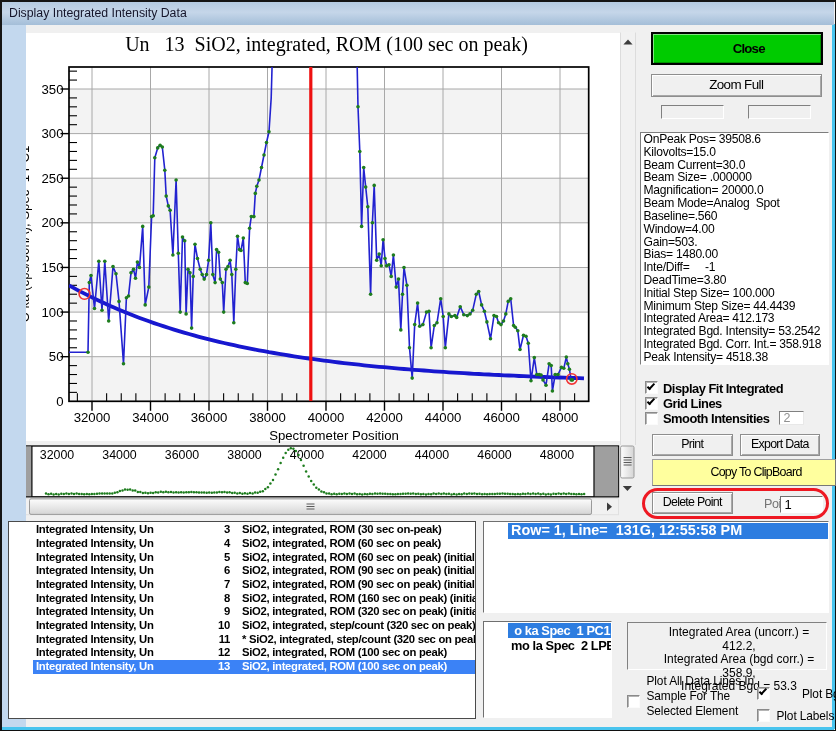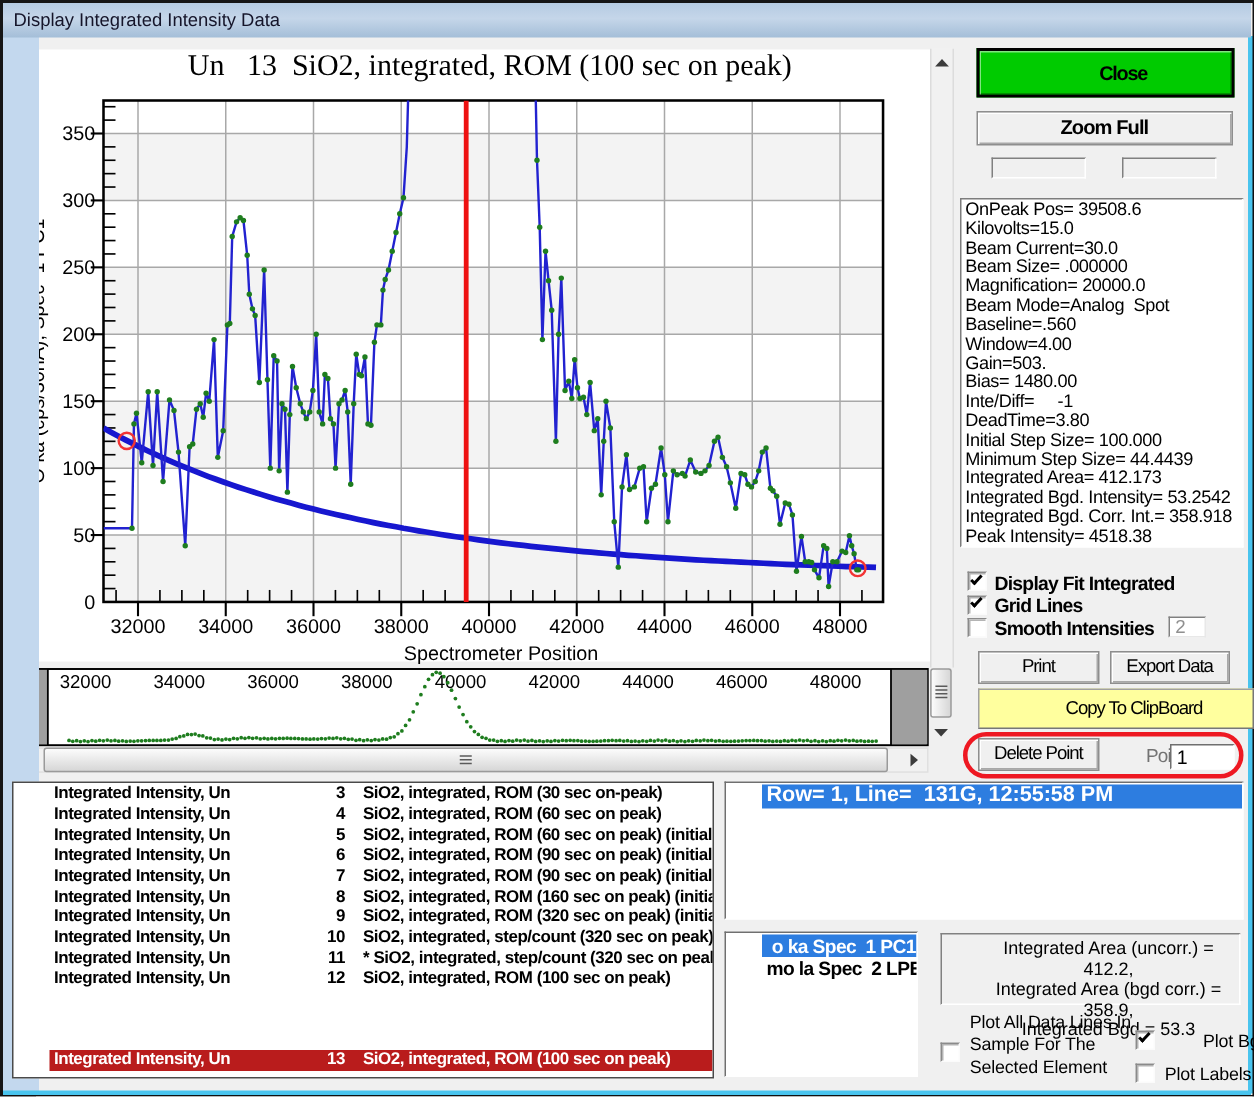--- a/index.html
+++ b/index.html
@@ -19,21 +19,21 @@
 #chartbox { left:11px; top:32.5px; width:609px; height:408.8px; background:#fff; }
 #charttitle { left:11px; top:32.5px; width:607px; text-align:center;
   font-family:"Liberation Serif",serif; font-size:20px; color:#000; }
 
 .btn { position:absolute; background:#f0f0f0; border:1px solid #8e8e8e;
   box-shadow:inset 1px 1px 0 #ffffff, inset -1px -1px 0 #a8a8a8;
   text-align:center; color:#000; }
 #close { left:650.5px; top:31.5px; width:172.5px; height:33px; background:#00cb00;
   border:2.2px solid #000; box-shadow:inset 1px 1px 0 rgba(255,255,255,.5), inset -1px -1px 0 rgba(0,0,0,.28);
   font-weight:bold; font-size:13.2px; letter-spacing:-0.8px; line-height:29px; text-align:center; }
-#zoomfull { left:651px; top:73.5px; width:170.5px; height:23px; font-weight:bold;
+#zoomfull { left:651px; top:73.5px; width:170.5px; height:23px; font-weight:normal;
   font-size:13.4px; letter-spacing:-0.6px; line-height:20.5px; }
 .fld { position:absolute; background:#f0f0f0; width:62.5px; height:14px;
   border-top:1px solid #808080; border-left:1px solid #808080;
   border-bottom:1px solid #fff; border-right:1px solid #fff; }
 #infopanel { left:639.5px; top:131.5px; width:189px; height:233.5px; background:#fff;
   border-top:1px solid #7d7d7d; border-left:1px solid #7d7d7d;
   border-bottom:1px solid #fff; border-right:1px solid #fff;
   font-size:12.1px; line-height:12.82px; letter-spacing:-0.25px; padding:0.5px 0 0 3px; white-space:nowrap; overflow:hidden; color:#000; }
 .cb { position:absolute; width:13px; height:13px; background:#fff;
   border-top:1.4px solid #8a8a8a; border-left:1.4px solid #8a8a8a;
@@ -59,35 +59,35 @@
   border-top:1.5px solid #6f6f6f; border-left:1.5px solid #6f6f6f;
   border-bottom:1.5px solid #fff; border-right:1.5px solid #fff;
   font-size:13px; padding-left:4px; line-height:15px; color:#000; }
 #redoval { left:641.5px; top:487.5px; width:187px; height:31px;
   border:3.6px solid #ee1822; border-radius:15.5px; background:transparent; }
 
 #listbox { left:8px; top:521px; width:467.5px; height:198px; background:#fff;
   border:1px solid #4a4a4a; overflow:hidden; font-weight:bold; font-size:11.3px;
   padding-top:1.2px; color:#000; letter-spacing:-0.3px; }
 #listbox > div { height:13.7px; line-height:13.7px; white-space:nowrap; padding-left:3px; }
-#listbox .sel { background:#b91c1c; color:#fff;margin-top:40px; }
+#listbox .sel { background:#3b82f6; color:#fff; }
 #listbox .c1 { display:inline-block; width:150px; }
 #listbox .c2 { display:inline-block; width:44px; text-align:right; }
 #listbox .c3 { padding-left:12px; }
 
 #rowbox { left:483px; top:521px; width:345.5px; height:91.5px; background:#fff;
   border-top:1.5px solid #6f6f6f; border-left:1.5px solid #6f6f6f;
   border-bottom:1.5px solid #fff; border-right:1.5px solid #fff;
   font-weight:bold; font-size:14.4px; overflow:hidden; padding-top:1px; }
 #rowbox .sel { background:#2d7de0; color:#fff; height:15.5px; line-height:15px; padding-left:3px; }
 #okabox { left:483px; top:620.8px; width:129px; height:97.7px; background:#fff;
   border-top:1.5px solid #6f6f6f; border-left:1.5px solid #6f6f6f;
   border-bottom:1.5px solid #fff; border-right:1.5px solid #fff;
   font-weight:bold; font-size:12.8px; letter-spacing:-0.4px; overflow:hidden; padding-top:1px; color:#000; }
-#okabox div { height:15.6px; line-height:15.4px; padding-left:3px; white-space:pre;text-align:center; }
+#okabox div { height:15.6px; line-height:15.4px; padding-left:3px; white-space:pre; }
 #okabox .sel { background:#2d7de0; color:#fff; }
 #intpanel { left:627px; top:621.5px; width:200px; height:48px; background:#f0f0f0;
   border-top:1.5px solid #818181; border-left:1.5px solid #818181;
   border-bottom:1.5px solid #fff; border-right:1.5px solid #fff;
   font-size:12px; line-height:13.5px; text-align:center; padding-top:3.5px; color:#000; }
 svg { position:absolute; left:0; top:0; }
 </style></head><body>
 
 <div id="chartbox" class="abs"></div>
 <svg width="836" height="731" viewBox="0 0 836 731">

